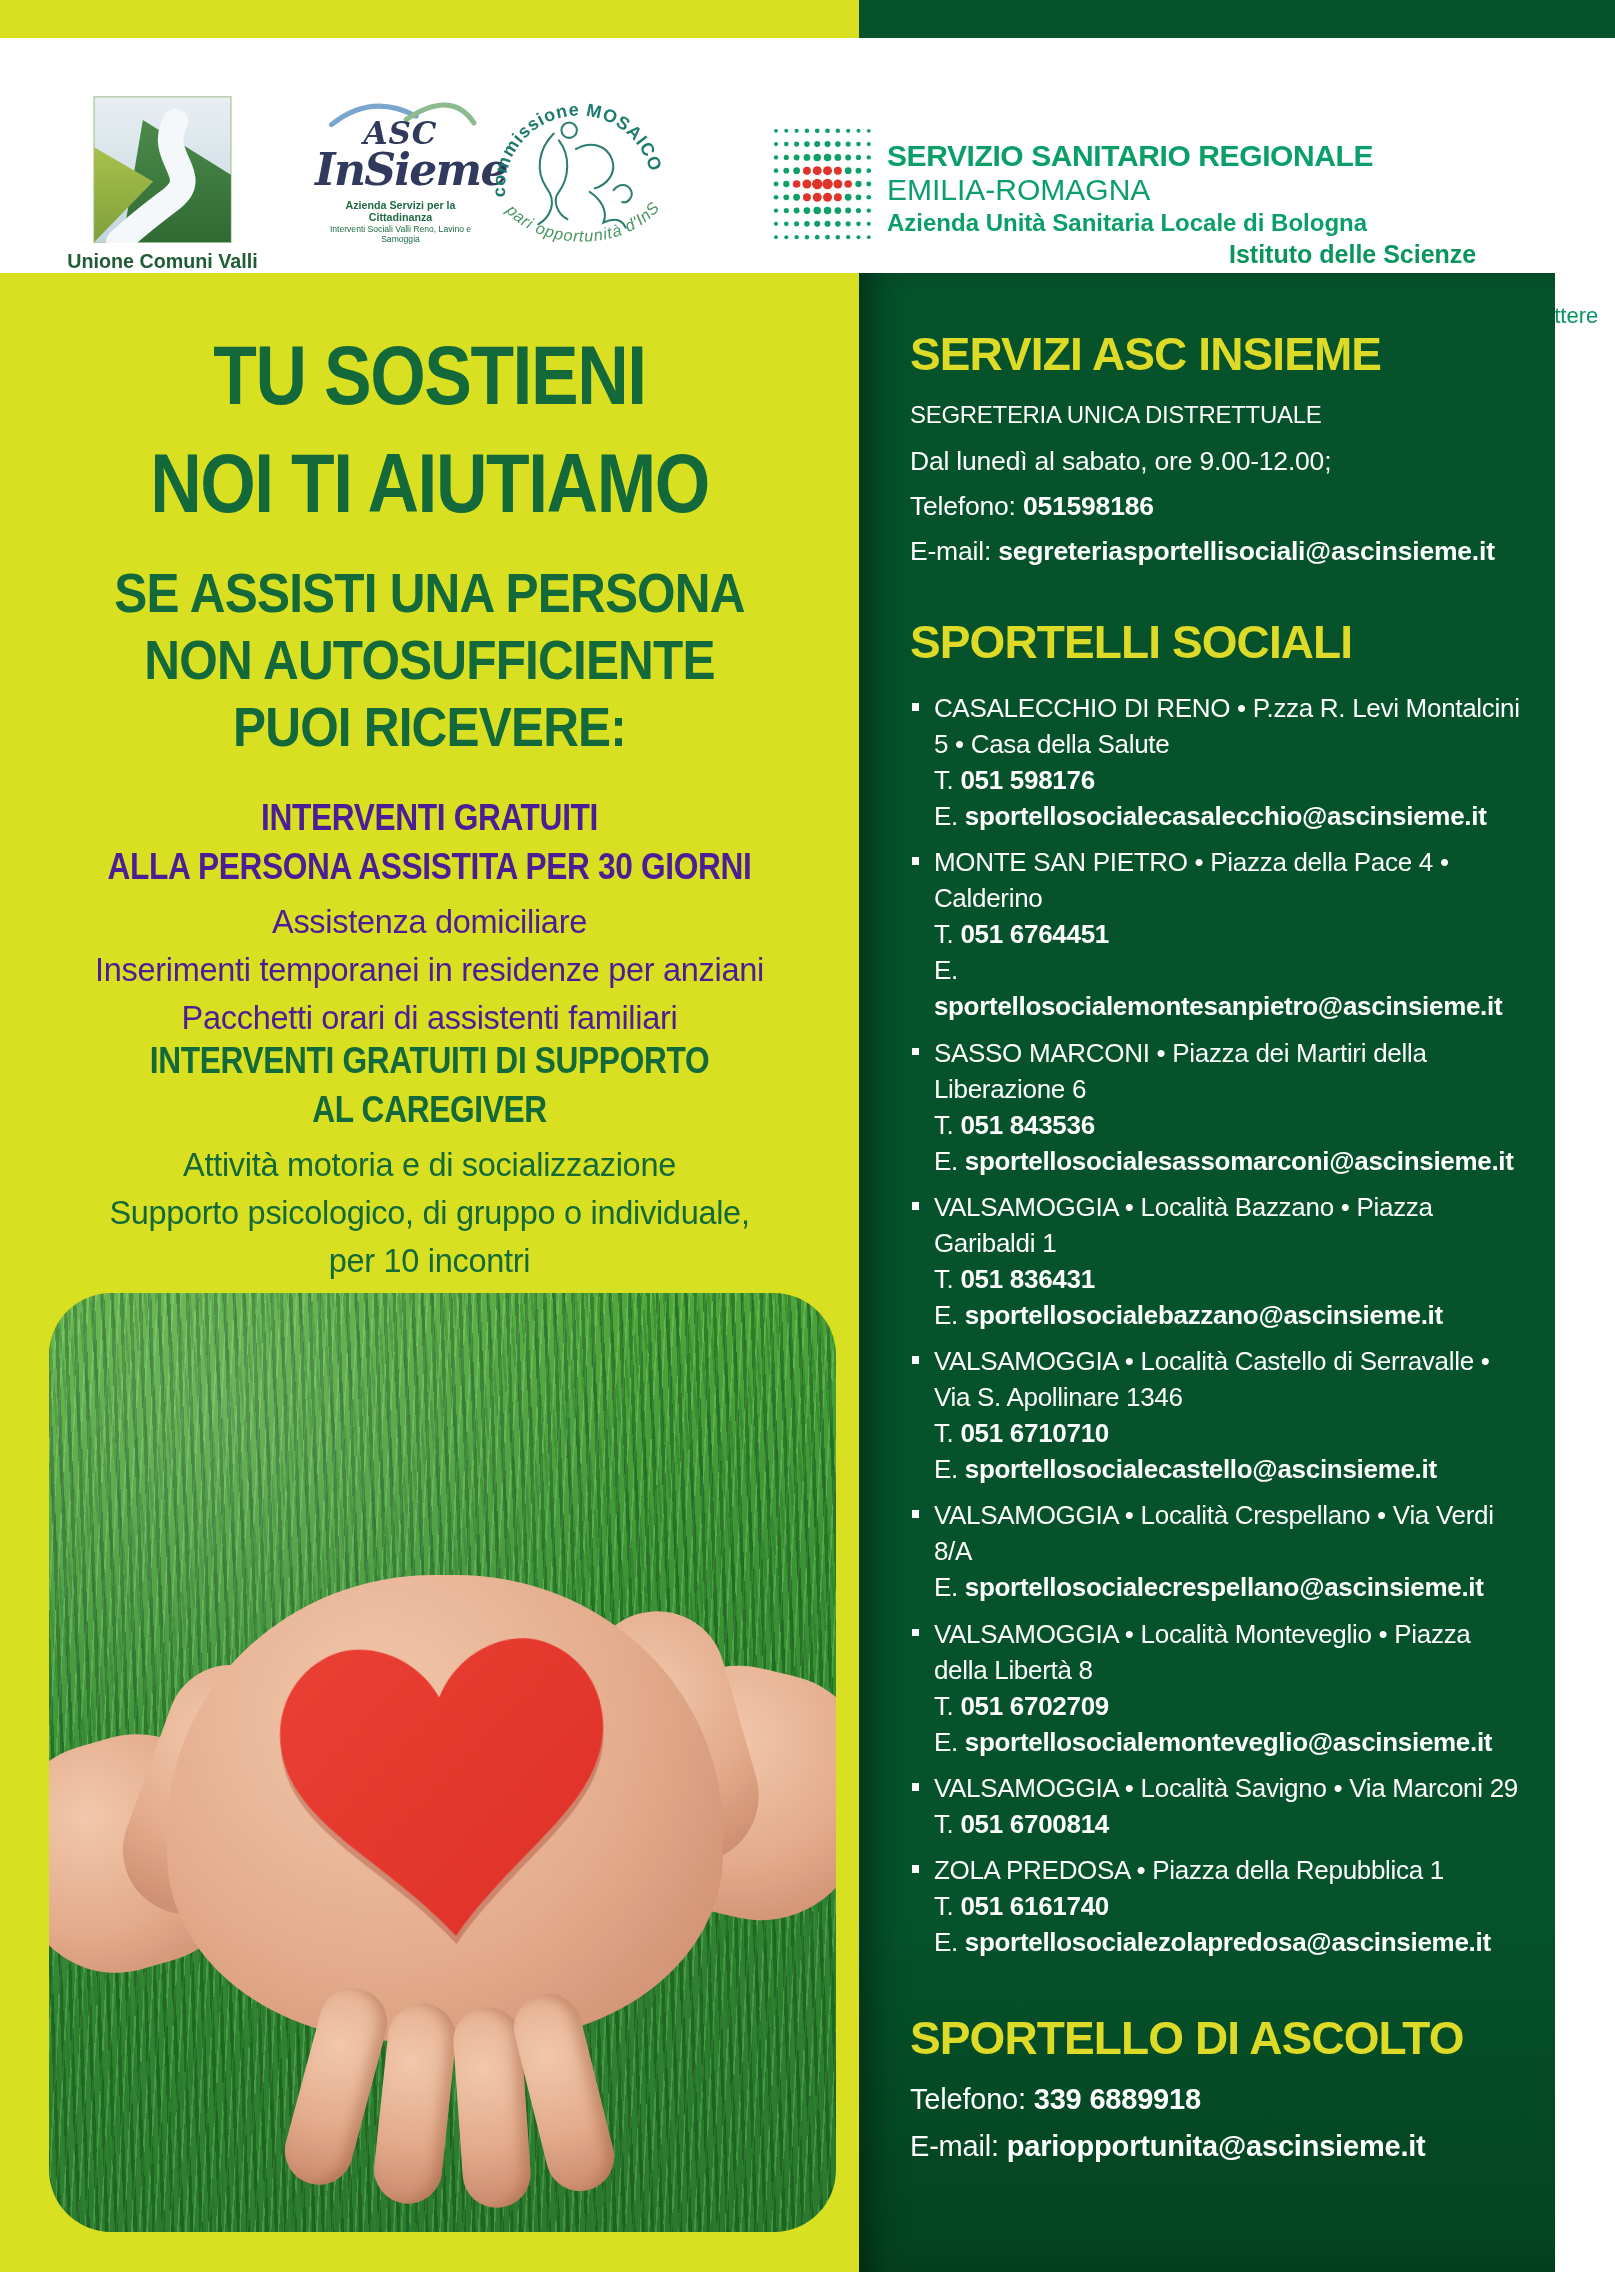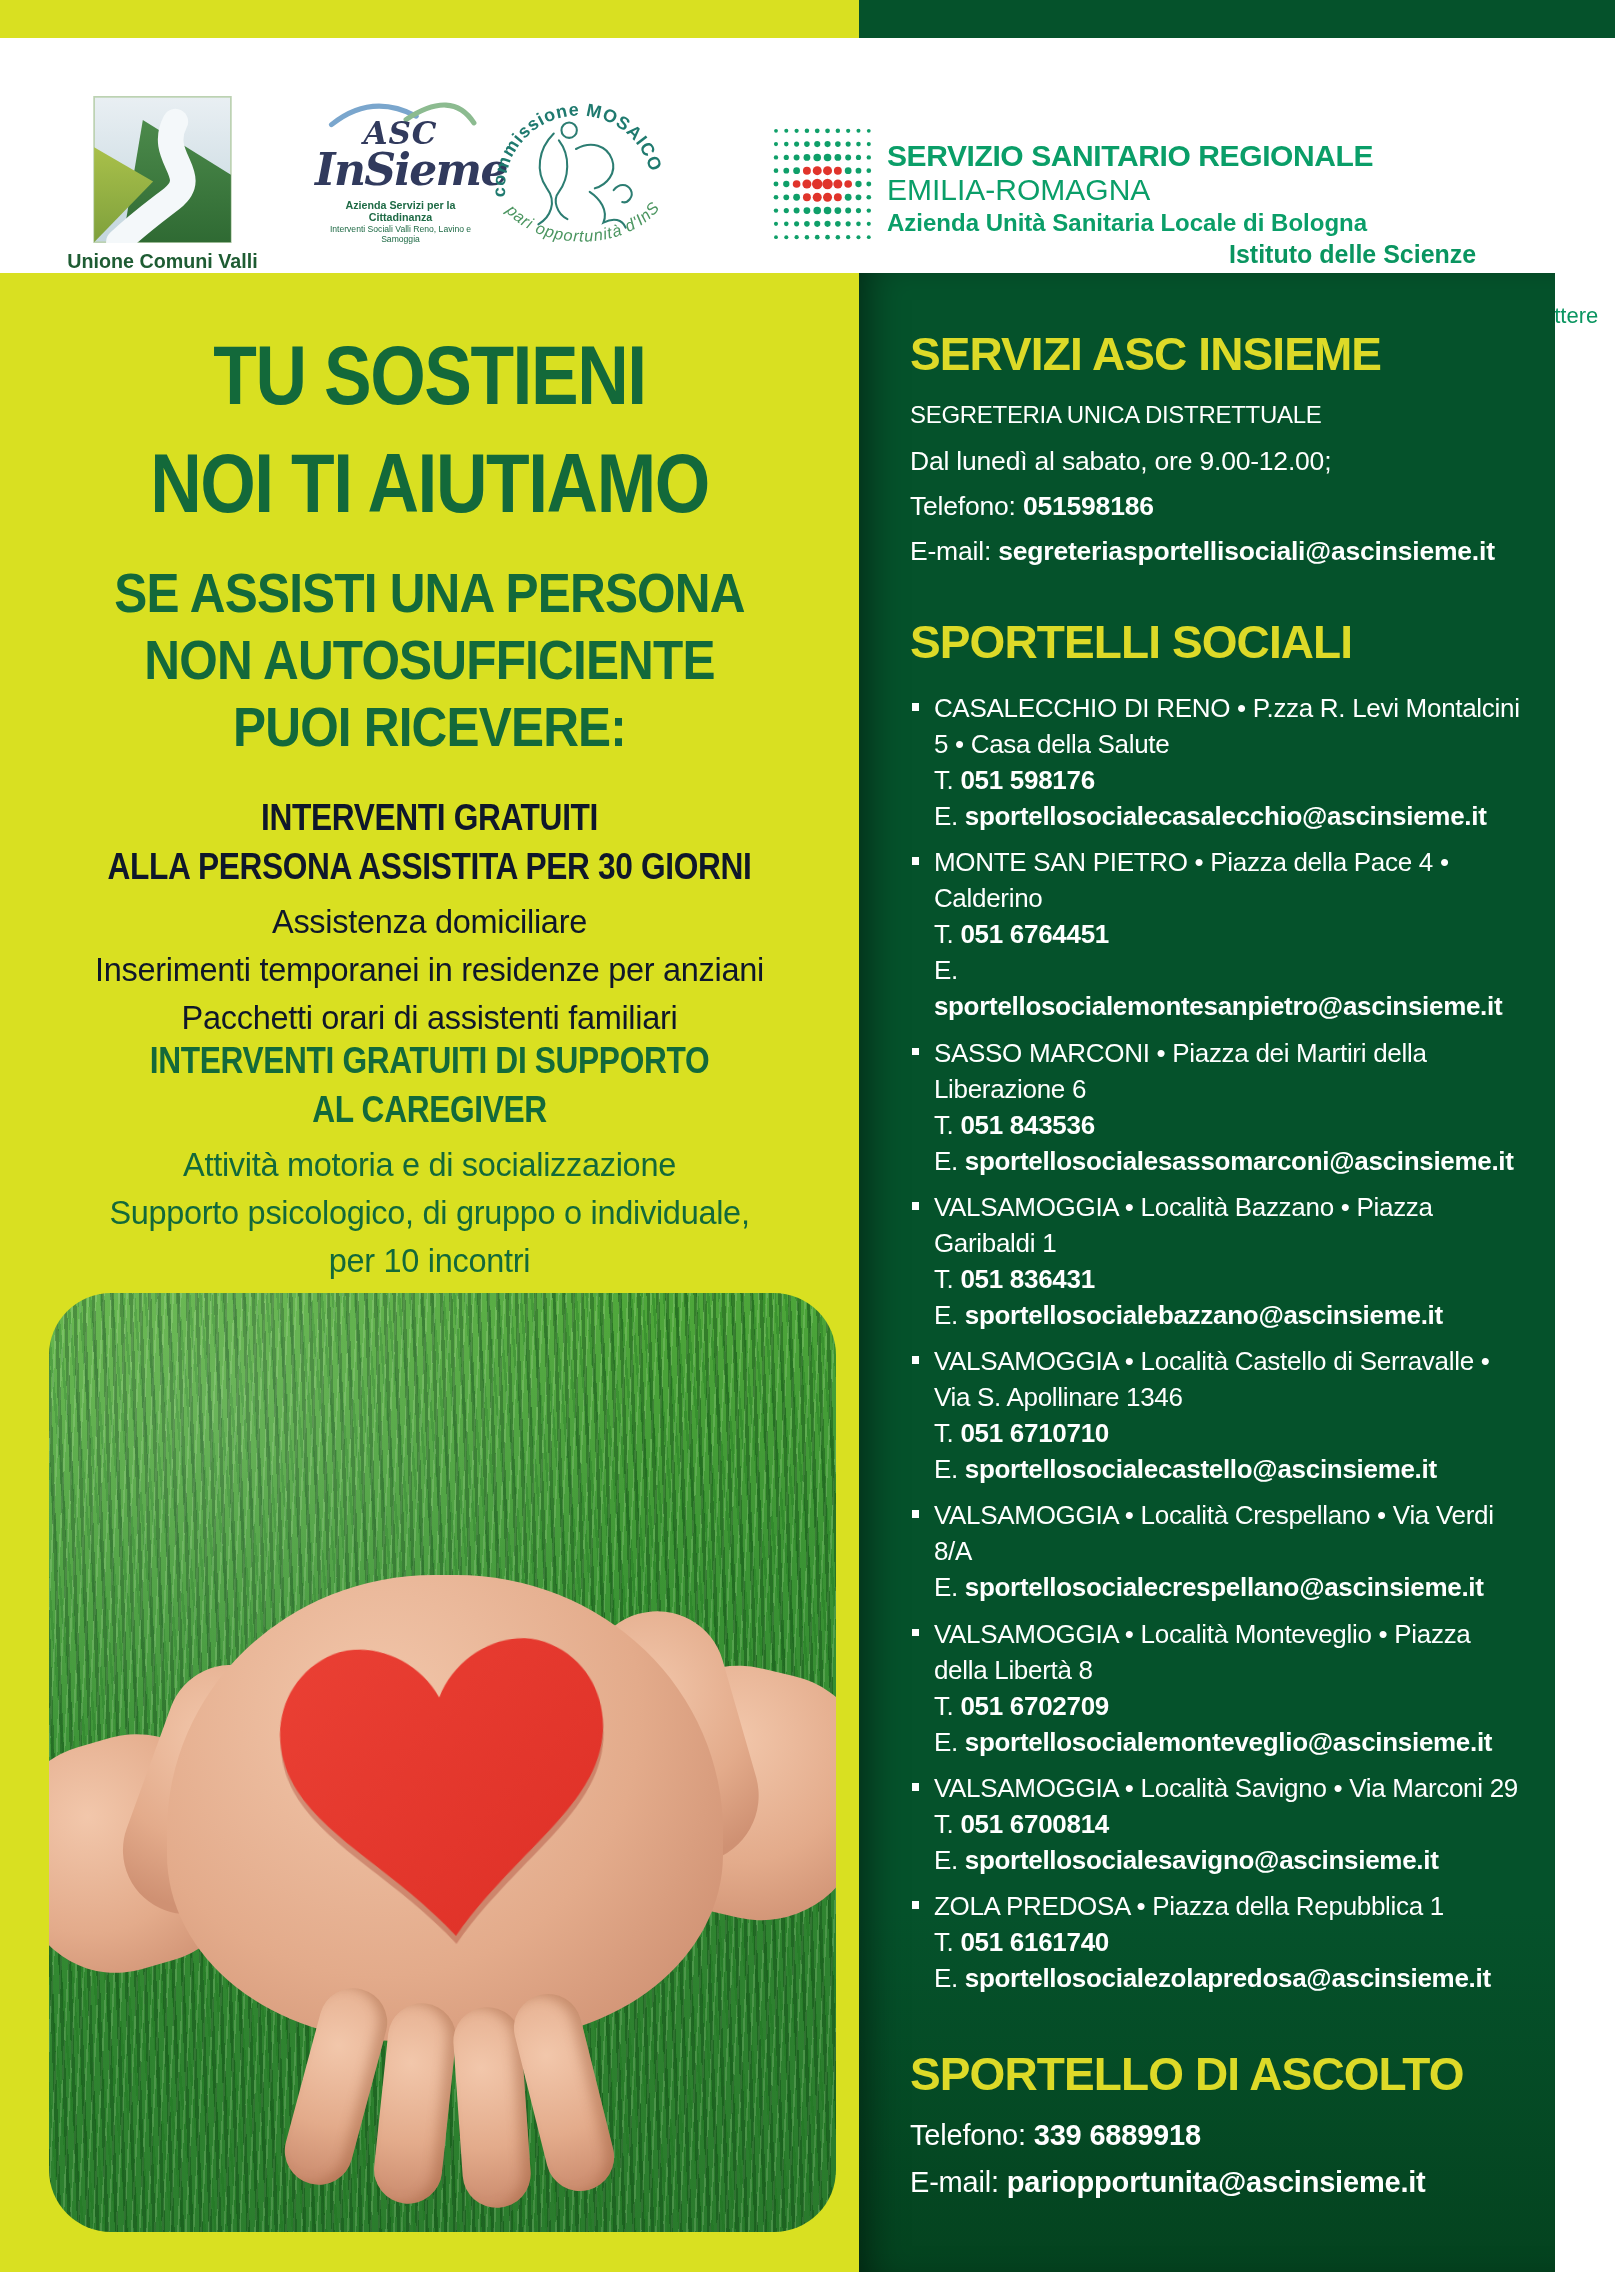--- a/index.html
+++ b/index.html
@@ -48,21 +48,21 @@
              box-sizing:border-box;padding:56px 34px 0 51px;color:#ffffff;}
 
   
   .cond{transform:scaleX(.85);transform-origin:50% 50%;}
   .cond2{transform:scaleX(.9);transform-origin:50% 50%;}
   .cond3{transform:scaleX(.88);transform-origin:50% 50%;}
   .l-title{position:absolute;left:0;top:48px;width:859px;text-align:center;color:#13693a;
            font-weight:bold;font-size:84px;line-height:108px;letter-spacing:-1.7px;}
   .l-sub{position:absolute;left:0;top:287px;width:859px;text-align:center;color:#13693a;
          font-weight:bold;font-size:55px;line-height:67px;letter-spacing:-0.9px;}
-  .l-block1{position:absolute;left:0;top:520px;width:859px;text-align:center;color:#0f172a;}
+  .l-block1{position:absolute;left:0;top:520px;width:859px;text-align:center;color:#4c1d95;}
   .l-block2{position:absolute;left:0;top:763px;width:859px;text-align:center;color:#13693a;}
   .blk-head{font-weight:bold;font-size:36px;line-height:49px;letter-spacing:-0.4px;}
   .blk-items{font-size:32.5px;line-height:48px;margin-top:6.8px;letter-spacing:-0.3px;}
 
   
   .photo{position:absolute;left:49px;top:1020px;width:787px;height:939px;border-radius:62px;
          overflow:hidden;
          background:
            radial-gradient(circle at 22% 12%, rgba(255,255,255,.16), transparent 42%),
            repeating-linear-gradient(88deg, rgba(10,62,16,.38) 0 3.4px, transparent 3.4px 9.4px),
@@ -417,21 +417,20 @@
           <div class="sp-line"><span>T. </span><b>051 6702709</b></div>
           <div class="sp-line"><span>E. </span><b>sportellosocialemonteveglio@ascinsieme.it</b></div>
         </div>
       </div>
 
       <div class="sp-item">
         <span class="bullet"></span>
         <div class="sp-body">
           <div class="sp-name">VALSAMOGGIA • Località Savigno • Via Marconi 29</div>
           <div class="sp-line"><span>T. </span><b>051 6700814</b></div>
-          <div class="sp-line"><span>E. </span><b>sportellosocialesavigno@ascinsieme.it</b></div>
         </div>
       </div>
 
       <div class="sp-item">
         <span class="bullet"></span>
         <div class="sp-body">
           <div class="sp-name">ZOLA PREDOSA • Piazza della Repubblica 1</div>
           <div class="sp-line"><span>T. </span><b>051 6161740</b></div>
           <div class="sp-line"><span>E. </span><b>sportellosocialezolapredosa@ascinsieme.it</b></div>
         </div>

